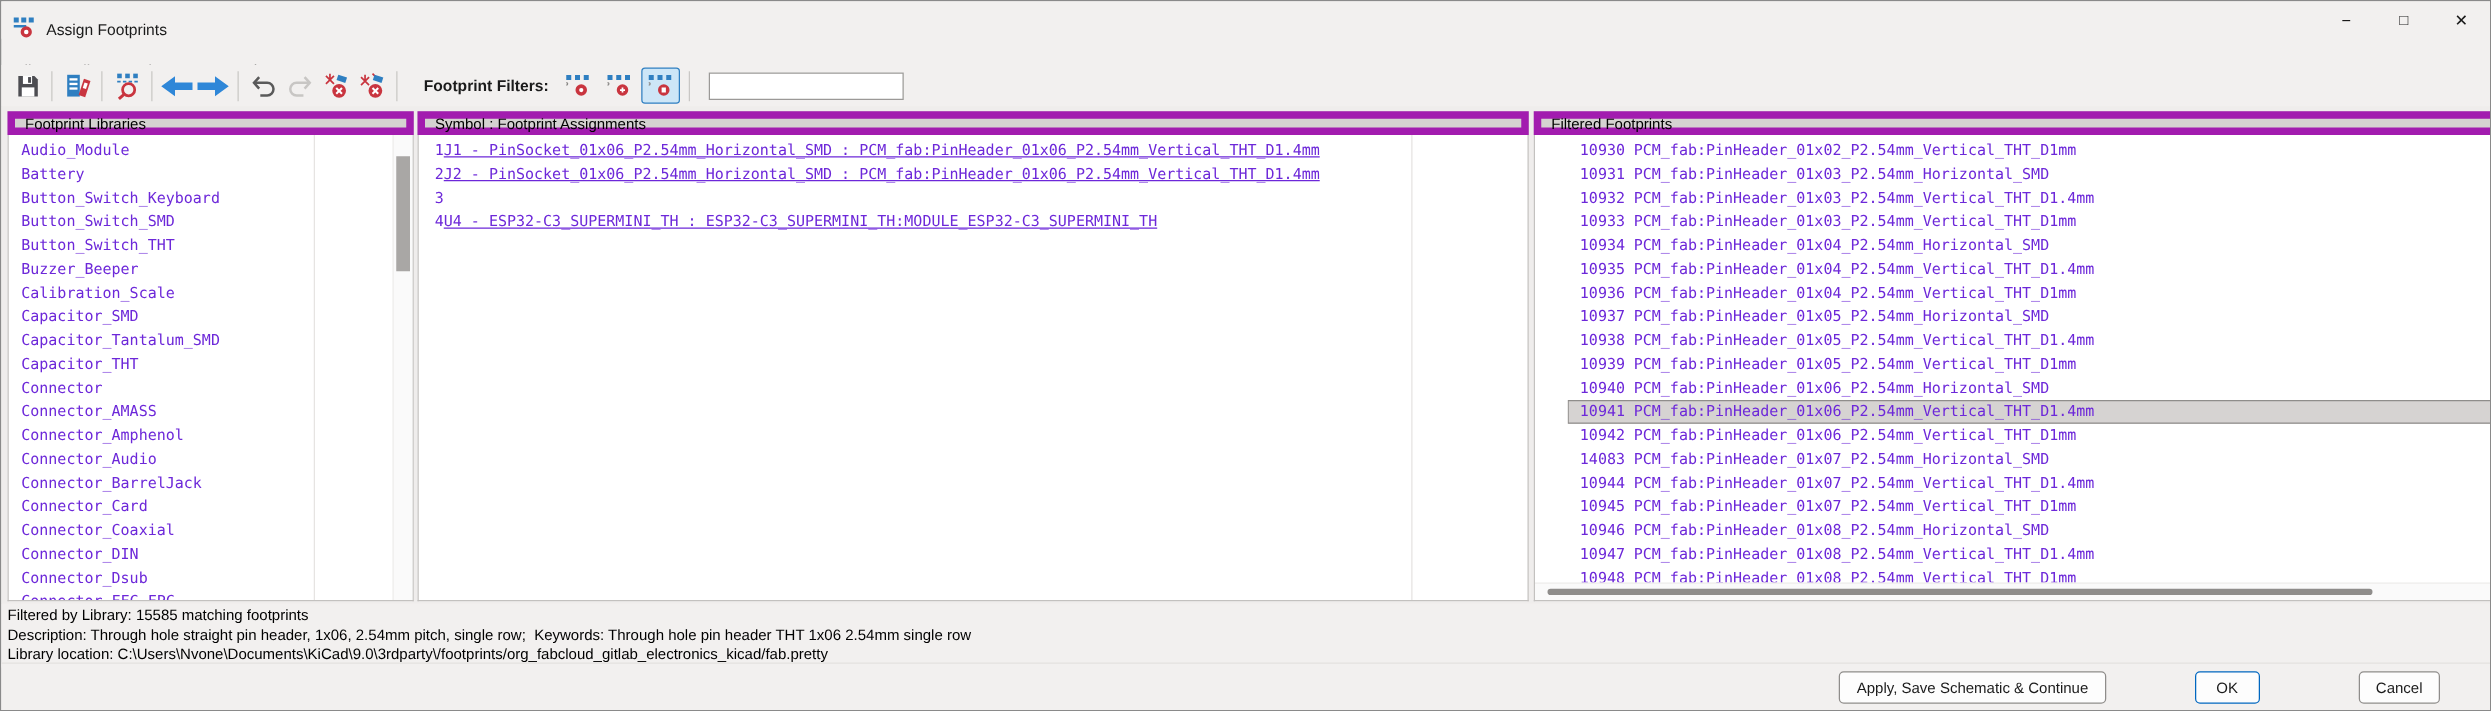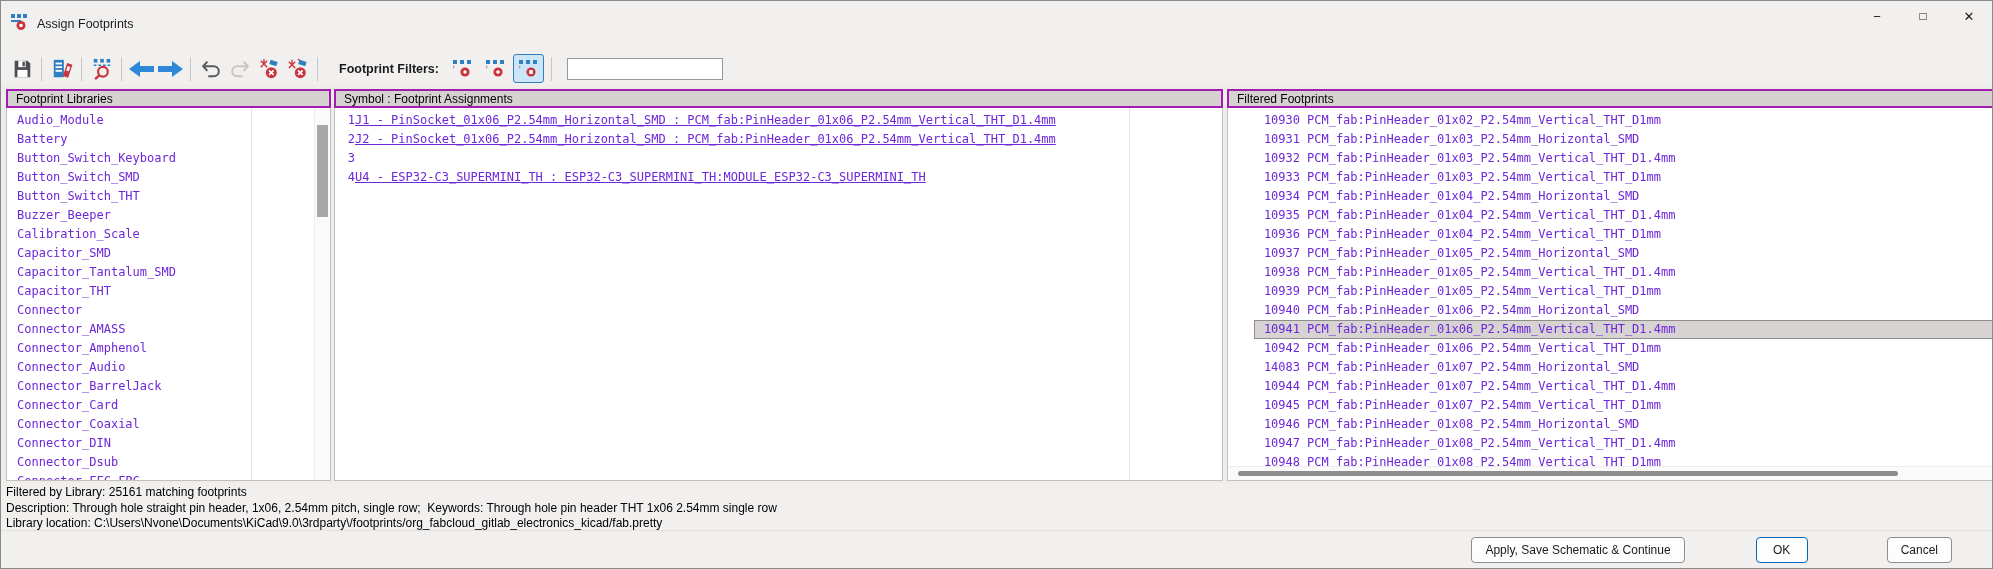--- a/index.html
+++ b/index.html
@@ -22,21 +22,21 @@
   .toolbar{position:absolute;top:51px;left:0;right:0;height:33px;display:flex;align-items:center;padding-left:6px;background:#f2f0ef;}
   .tbtn{width:29px;height:28px;display:flex;align-items:center;justify-content:center;border-radius:3px;}
   .tsep{width:1px;height:24px;background:#c9c7c5;margin:0 5px;flex:0 0 auto;}
   .filters-label{font-weight:bold;font-size:12.5px;margin:0 8px 0 16px;white-space:nowrap;}
   .fbtn{width:29px;height:27px;display:flex;align-items:center;justify-content:center;border:1px solid transparent;border-radius:3px;margin-right:2px;}
   .fbtn.active{background:#cde6f7;border-color:#2f7fc1;}
   .search-input{width:146px;height:20px;border:1px solid #9b9997;background:#fff;margin-left:10px;font-size:12px;padding:0 4px;outline:none;}
   
   .main-bg{position:absolute;top:84px;left:0;right:0;height:398px;background:#efedec;}
   .panel{position:absolute;top:88px;height:392px;box-sizing:border-box;}
-  .panel-header{height:19px;background:#d5d2d1;border:2px solid #a21caf;display:flex;align-items:center;padding:0 8px;font-size:12px;color:#000;box-sizing:border-box;}
+  .panel-header{height:19px;background:#d5d2d1;border:6px solid #a21caf;display:flex;align-items:center;padding:0 8px;font-size:12px;color:#000;box-sizing:border-box;}
   .panel-body{position:absolute;top:19px;left:0;right:0;bottom:0;background:#fff;border:1px solid #c3c1bf;border-top:none;overflow:hidden;box-sizing:border-box;}
   .list{font-family:"DejaVu Sans Mono",monospace;font-size:12px;line-height:19px;padding-top:3px;white-space:nowrap;color:#6d28d9;}
   .col-line{position:absolute;top:0;bottom:0;width:1px;background:#e6e4e2;}
   .lib-row{padding-left:10px;}
   .as-row{display:flex;padding-left:8px;}
   .as-num{width:12px;text-align:right;flex:0 0 auto;}
   .as-text{text-decoration:underline;}
   .fp-row{display:flex;padding-left:9px;}
   .fp-num{width:37px;flex:0 0 auto;}
   .fp-name{margin-left:7px;}
@@ -342,21 +342,21 @@
       <div class="vscroll">
         <div class="vthumb" style="top:242px;height:22px;"></div>
       </div>
       <div class="hscroll">
         <div class="hthumb" style="left:10px;width:660px;"></div>
       </div>
     </div>
   </div>
 
   <div class="status">
-    <div class="status-line">Filtered by Library: 25161 matching footprints</div>
+    <div class="status-line">Filtered by Library: 15585 matching footprints</div>
     <div class="status-line">Description: Through hole straight pin header, 1x06, 2.54mm pitch, single row;  Keywords: Through hole pin header THT 1x06 2.54mm single row</div>
     <div class="status-line">Library location: C:\Users\Nvone\Documents\KiCad\9.0\3rdparty\/footprints/org_fabcloud_gitlab_electronics_kicad/fab.pretty</div>
   </div>
 
   <div class="footer">
     <button class="btn btn-apply">Apply, Save Schematic &amp; Continue</button>
     <button class="btn btn-ok">OK</button>
     <button class="btn btn-cancel">Cancel</button>
   </div>
 

